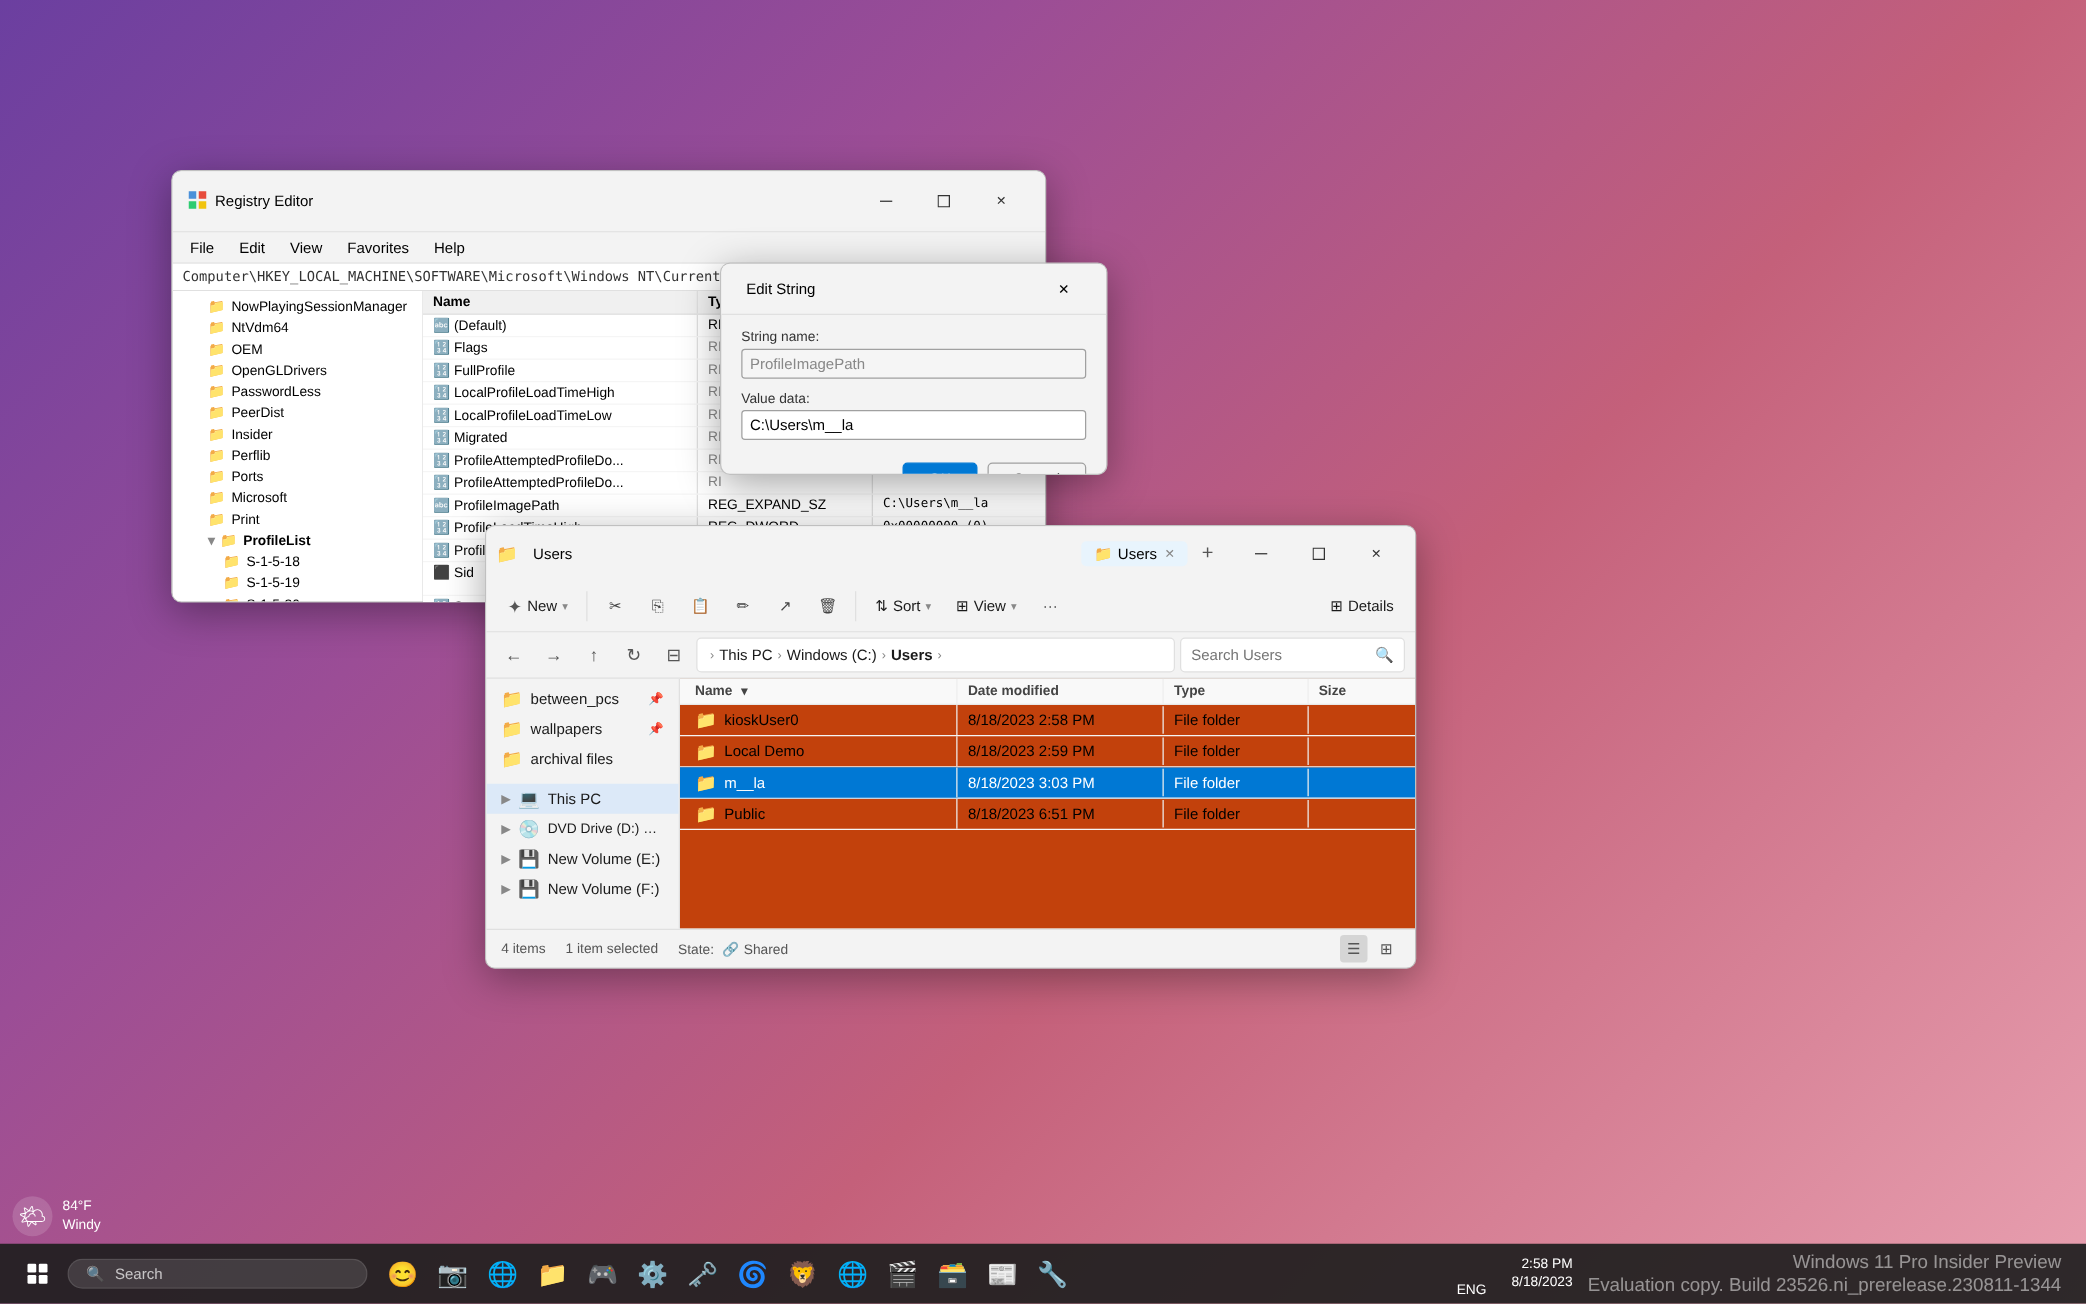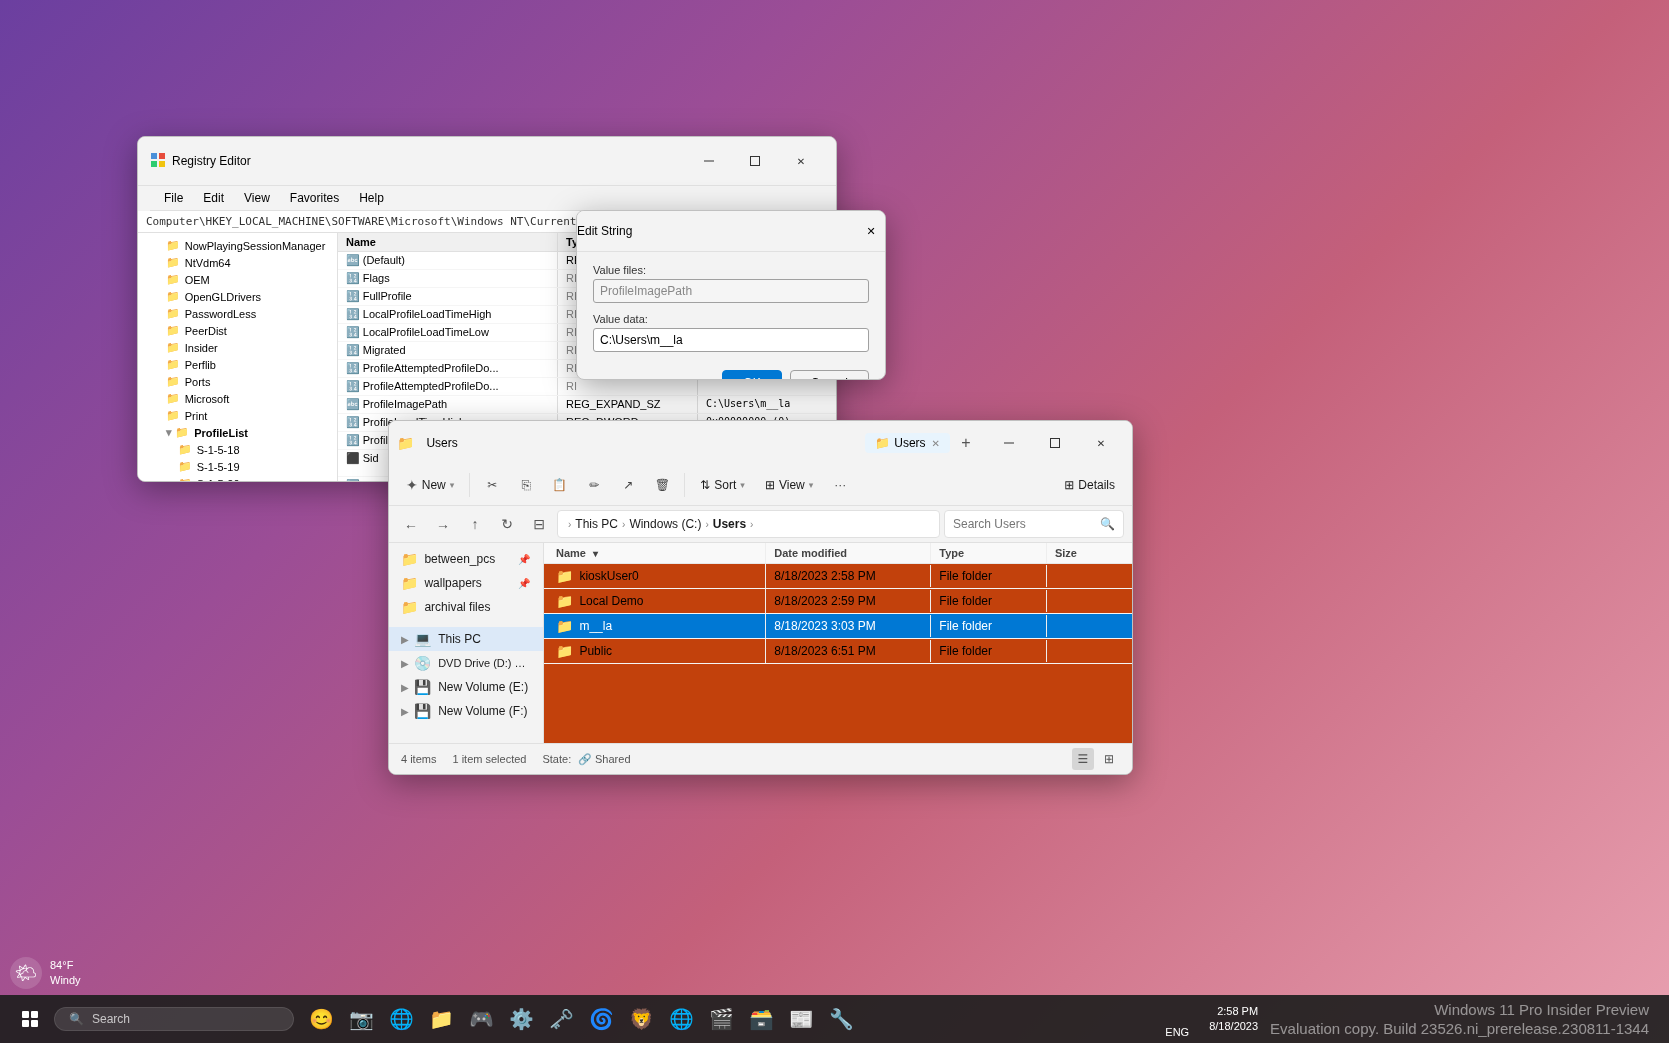--- a/index.html
+++ b/index.html
@@ -154,21 +154,20 @@
       width: 700px;
       height: 346px;
       z-index: 10;
     }
     .reg-menu {
       display: flex;
       gap: 0;
       background: #f3f3f3;
       padding: 2px 4px;
       border-bottom: 1px solid #e0e0e0;
-      margin-left: 12px;
     }
     .reg-menu-item {
       padding: 3px 10px;
       font-size: 12px;
       cursor: pointer;
       border-radius: 3px;
     }
     .reg-address-bar {
       background: white;
       border-bottom: 1px solid #e0e0e0;
@@ -229,21 +228,21 @@
       left: 576px;
       top: 210px;
       width: 310px;
       height: 170px;
       z-index: 30;
       background: #f3f3f3;
     }
     .dialog-titlebar {
       background: #f3f3f3;
       border-bottom: 1px solid #e0e0e0;
-      padding: 6px 0;
+      padding: 6px 20px;
       display: flex;
       align-items: center;
     }
     .dialog-title { flex: 1; font-size: 12px; font-weight: 400; }
     .dialog-close {
       width: 28px; height: 28px;
       display: flex; align-items: center; justify-content: center;
       cursor: pointer;
       border-radius: 4px;
       font-size: 11px;
@@ -661,21 +660,21 @@
       </div>
     </div>
   </div>
 
   <div class="window" id="edit-string-dialog">
     <div class="dialog-titlebar">
       <span class="dialog-title">Edit String</span>
       <div class="dialog-close">✕</div>
     </div>
     <div class="dialog-body">
-      <div class="dialog-label">Value files:</div>
+      <div class="dialog-label">String name:</div>
       <input class="dialog-input" type="text" readonly="" style="color: rgb(136, 136, 136); background: rgb(245, 245, 245);" value="ProfileImagePath">
       <div class="dialog-label">Value data:</div>
       <input class="dialog-input" type="text" value="C:\Users\m__la" style="">
       <div class="dialog-buttons">
         <button class="dialog-btn primary">OK</button>
         <button class="dialog-btn">Cancel</button>
       </div>
     </div>
   </div>
 

